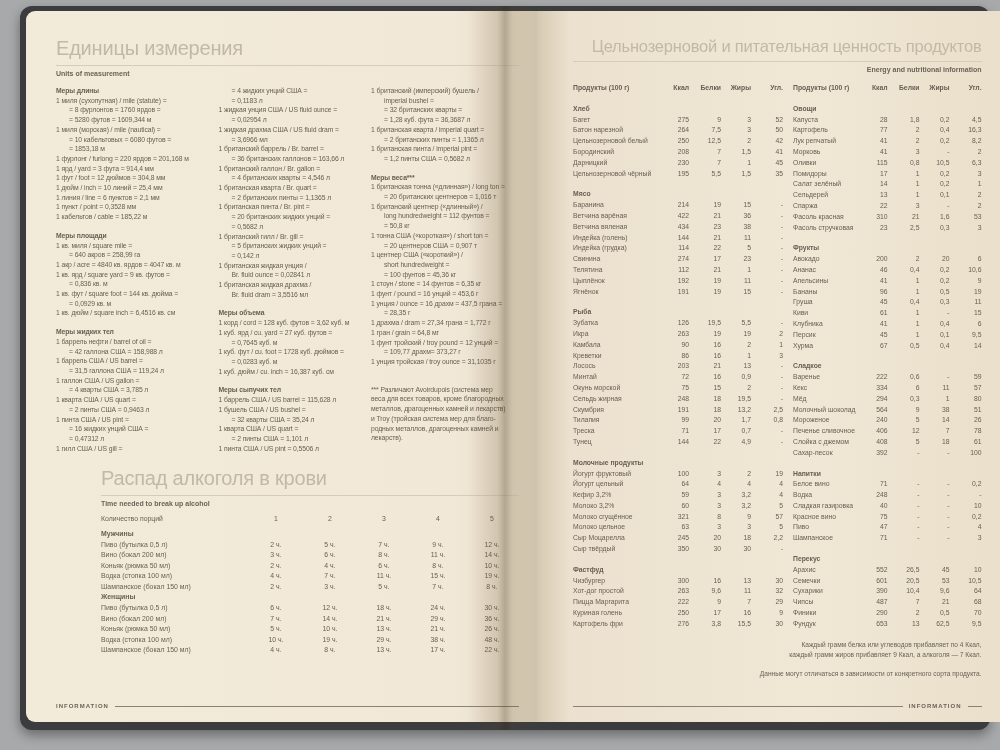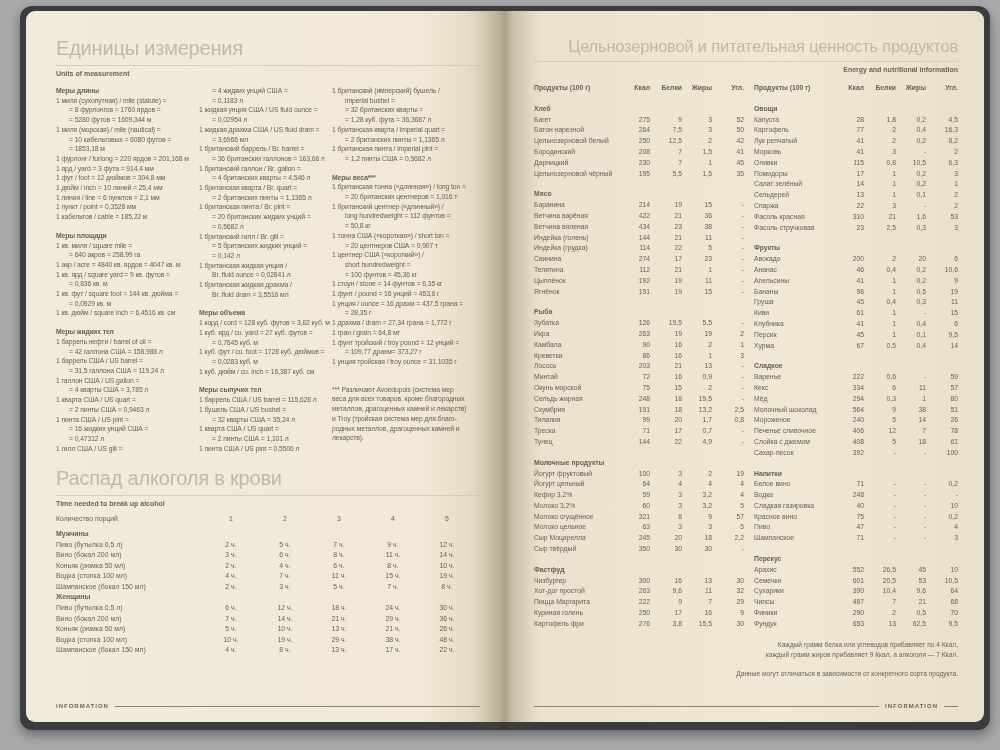--- a/index.html
+++ b/index.html
@@ -24,21 +24,21 @@
   
   .units{display:flex;justify-content:space-between;margin-top:9px;}
   .ucol{font-size:6.8px;line-height:9.7px;letter-spacing:-.1px;}
   .ucol:nth-child(1){width:141px;} .ucol:nth-child(2){width:131px;} .ucol:nth-child(3){width:148px;}
   .ublock{margin-top:9px;} .ublock:first-child{margin-top:0;}
   .uhead{font-weight:bold;}
   .uline{white-space:nowrap;}
   .uline.ind{padding-left:13px;}
   .unote{margin-top:18px;}
   
-  .alco{margin-top:14px;}
+  .alco{margin-top:14px;margin-left:45px;}
   .atable{margin-top:7px;font-size:6.9px;line-height:10.6px;}
   .arow{display:grid;grid-template-columns:148px repeat(5,54px);}
   .ahead{margin-bottom:4px;}
   .aval{text-align:center;}
   .agroup{font-weight:bold;line-height:10.6px;}
   
   .foodwrap{display:flex;margin-top:10px;}
   .fhalf1{width:210px;} .fgap{width:10px;} .fhalf2{flex:1;}
   .frow{display:grid;grid-template-columns:1fr 32px 32px 30px 32px;font-size:6.8px;line-height:10.8px;}
   .fhead{font-weight:bold;margin-bottom:4px;}

